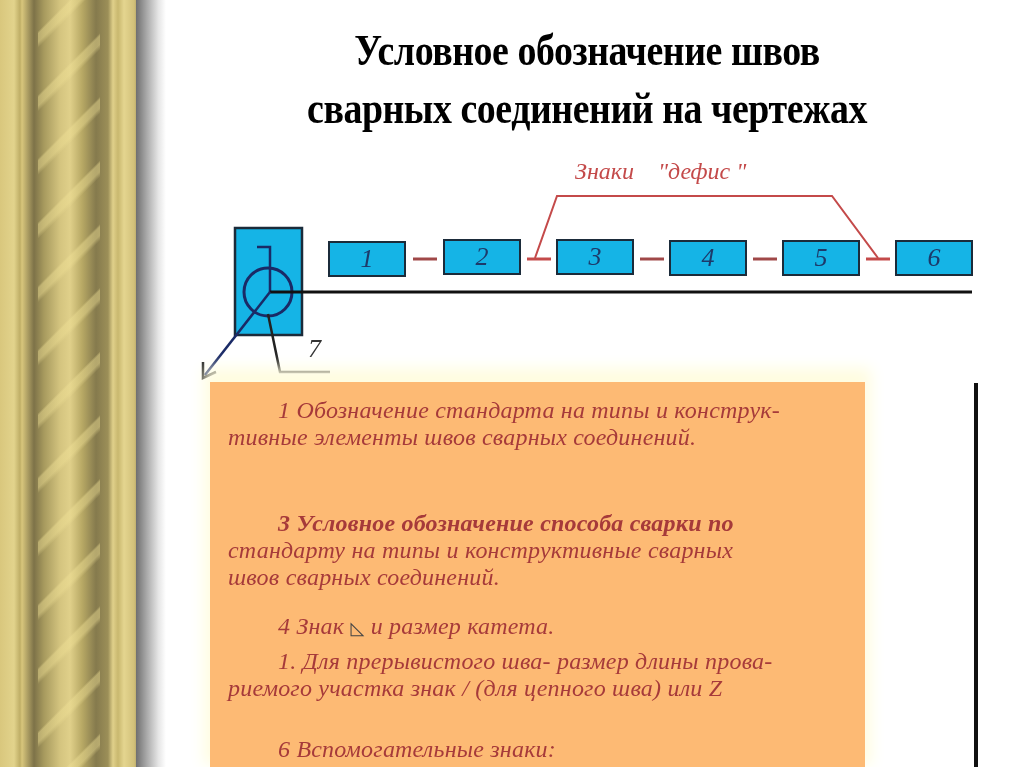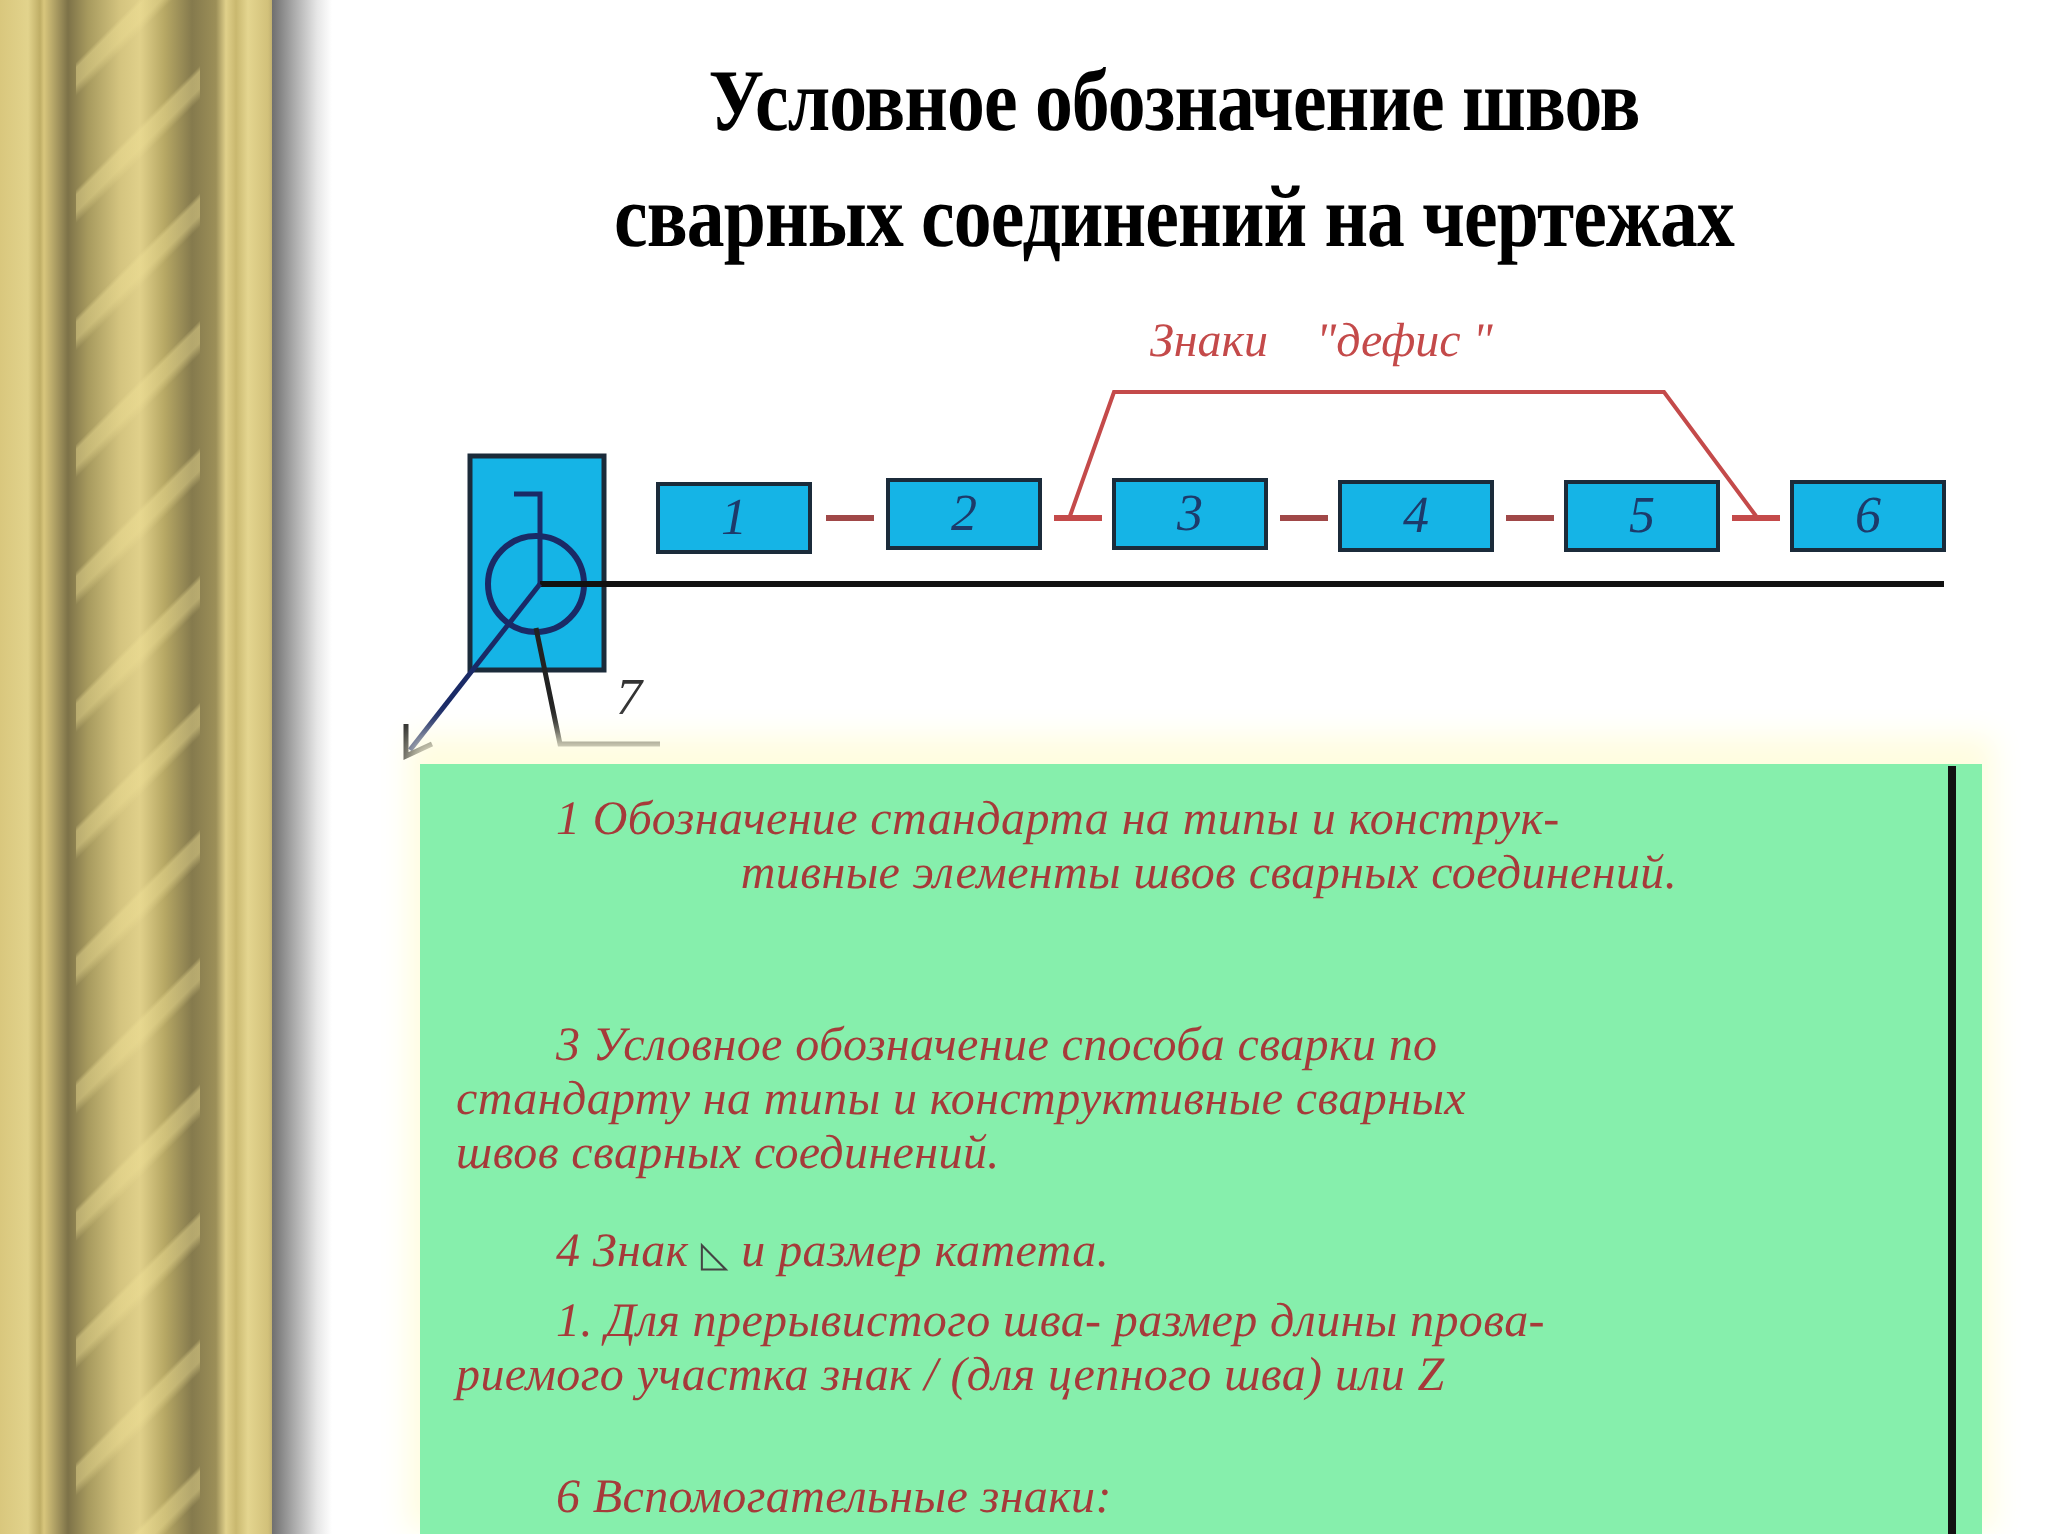--- a/index.html
+++ b/index.html
@@ -28,22 +28,22 @@
   .diagram { position:absolute; left:0; top:0; width:1024px; height:400px; pointer-events:none; }
   .diagram svg { position:absolute; left:0; top:0; }
 
   .blue-box { position:absolute; height:36px; background:#15b4e6; border:2px solid #1b2b3a; box-sizing:border-box;
     color:#1d3a6a; font-family:"Liberation Serif", serif; font-style:italic; font-size:26px; line-height:32px; text-align:center; }
 
   .hyphen-label { position:absolute; left:575px; top:158px; color:#c44a4a; font-family:"Liberation Serif", serif; font-style:italic; font-size:24px; white-space:pre; }
   .label-seven { position:absolute; left:308px; top:334px; color:#333; font-family:"Liberation Serif", serif; font-style:italic; font-size:26px; }
 
   
-  .legend { position:absolute; left:210px; top:382px; width:781px; height:385px;
-    background:#86efac; box-shadow: 0 -8px 14px 6px #fffde0; }
+  .legend { position:absolute; left:210px; top:382px; width:655px; height:385px;
+    background:#fdba74; box-shadow: 0 -8px 14px 6px #fffde0; }
   .legend-border { position:absolute; left:974px; top:383px; width:4px; height:384px; background:#111; }
   .legend p { margin:0; position:absolute; left:18px; right:10px; font-family:"Liberation Serif", serif; font-style:italic;
     font-size:24px; line-height:26px; color:#a63a3a; letter-spacing:0.2px; }
   .legend .ind { display:inline-block; width:50px; }
   .tri { font-style:normal; font-size:18px; color:#444; }
 </style>
 </head>
 <body>
 
 <div class="column"></div>
@@ -86,24 +86,24 @@
   <div class="blue-box" style="left:669px; top:240px; width:78px;"><span>4</span></div>
   <div class="blue-box" style="left:782px; top:240px; width:78px;"><span>5</span></div>
   <div class="blue-box" style="left:895px; top:240px; width:78px;"><span>6</span></div>
 
   <div class="hyphen-label">Знаки    "дефис "</div>
   <div class="label-seven">7</div>
 </div>
 
 <div class="legend">
   <p style="top:15px;"><span class="ind"></span><span>1  Обозначение  стандарта на типы и конструк-</span></p>
-  <p style="top:42px;text-align:center;">тивные элементы швов сварных соединений.</p>
+  <p style="top:42px;">тивные элементы швов сварных соединений.</p>
 
 
-  <p style="top:128px;"><span class="ind"></span><span>3  Условное обозначение способа сварки по</span></p>
+  <p style="top:128px;font-weight:bold;"><span class="ind"></span><span>3  Условное обозначение способа сварки по</span></p>
   <p style="top:155px;">стандарту на типы и конструктивные сварных</p>
   <p style="top:182px;">швов сварных соединений.</p>
 
   <p style="top:231px;"><span class="ind"></span><span>4 Знак </span><span class="tri">◺</span><span> и размер катета.</span></p>
 
   <p style="top:266px;"><span class="ind"></span><span>1.  Для прерывистого шва- размер длины прова-</span></p>
   <p style="top:293px;">риемого участка знак  /  (для цепного шва) или Z</p>
 
   <p style="top:354px;"><span class="ind"></span><span>6  Вспомогательные знаки:</span></p>
 </div>

